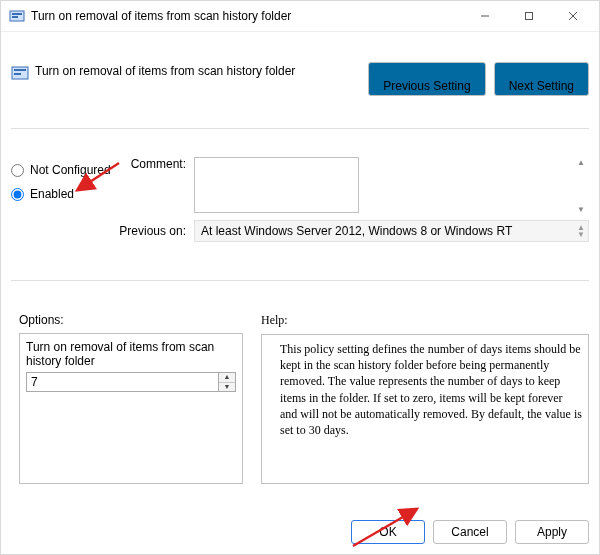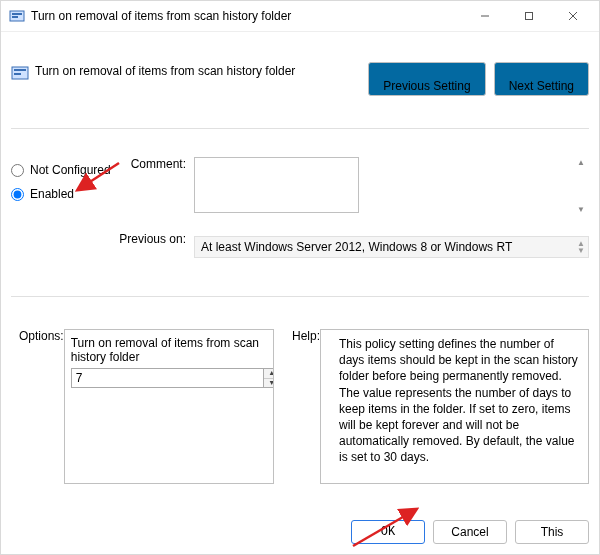--- a/index.html
+++ b/index.html
@@ -142,21 +142,20 @@
     line-height: 8px;
     text-align: center;
   }
   .supported-wrap {
     flex: 1 1 auto;
     background: #f5f5f5;
     border: 1px solid #e0e0e0;
     position: relative;
     display: flex;
     align-items: center;
-    margin-top: 16px;
   }
   .supported-wrap .arrow-stub {
     position: absolute;
     right: 3px;
     font-size: 8px;
     color: #999;
     display: flex;
     flex-direction: column;
     line-height: 7px;
   }
@@ -164,25 +163,26 @@
   
   .lower {
     display: flex;
     flex: 1 1 auto;
     padding: 4px 10px 6px 10px;
     gap: 10px;
     min-height: 0;
   }
   .lower-col {
     display: flex;
+    flex-direction: column;
     min-height: 0;
     padding-left: 8px;
   }
   .lower-col.left { width: 255px; }
-  .lower-col.right { flex: 1 1 auto; }
+  .lower-col.right { flex: 1 1 auto; font-family: Liberation Serif, serif; }
   .lower-label { margin-bottom: 6px; }
   .panel {
     border: 1px solid #c0c0c0;
     flex: 1 1 auto;
     padding: 6px;
     box-sizing: border-box;
     overflow: hidden;
     background: #fff;
   }
   .panel.options .opt-label {
@@ -234,21 +234,20 @@
   .footer button {
     height: 24px;
     width: 74px;
     border: 1px solid #bfbfbf;
     background: #fff;
     font: inherit;
     border-radius: 3px;
   }
   .footer button.primary {
     border-color: #2b78e4;
-    font-family: Liberation Mono, monospace;
   }
 
   
   .arrow {
     position: absolute;
     pointer-events: none;
   }
 </style>
 </head>
 <body>
@@ -367,21 +366,21 @@
         <div class="help-text">
           <p>This policy setting defines the number of days items should be kept in the scan history folder before being permanently removed. The value represents the number of days to keep items in the folder. If set to zero, items will be kept forever and will not be automatically removed. By default, the value is set to 30 days.</p>
         </div>
       </div>
     </div>
   </div>
 
   <div class="footer">
     <button class="primary">OK</button>
     <button>Cancel</button>
-    <button>This</button>
+    <button>Apply</button>
 
     <svg class="arrow" style="right:170px; bottom:4px;" width="80" height="50">
       <defs>
         <marker id="ah2" markerWidth="8" markerHeight="8" refX="6" refY="4" orient="auto">
           <path d="M0,0 L8,4 L0,8 Z" fill="#d22"></path>
         </marker>
       </defs>
       <line x1="4" y1="46" x2="66" y2="10" stroke="#d22" stroke-width="2.5" marker-end="url(#ah2)"></line>
     </svg>
   </div>

